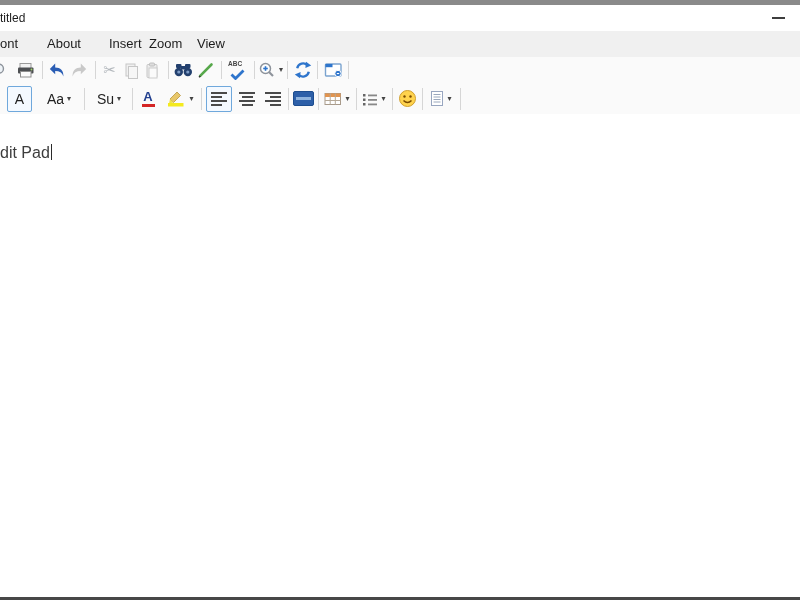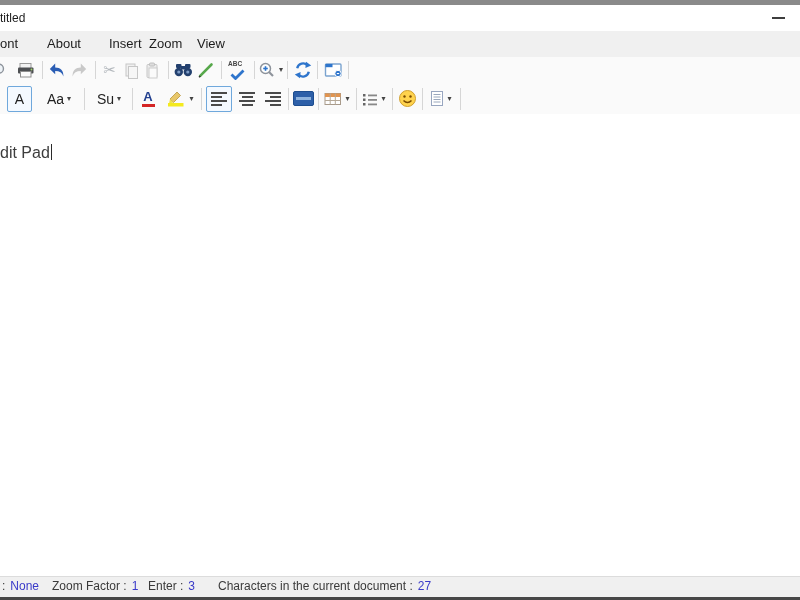--- a/index.html
+++ b/index.html
@@ -277,30 +277,16 @@
       </svg>
       <span class="dd">▾</span>
     </span>
     <span class="sep" style="margin-left:3px"></span>
   </div>
 
   <div class="document">
     <div class="doc-line"><span>dit Pad</span><span class="caret"></span></div>
   </div>
 
-  <div class="statusbar">
-    <span class="st-item" style="left:2px">
-      <span>:</span><span class="st-value">None</span>
-    </span>
-    <span class="st-item" style="left:52px">
-      <span>Zoom Factor :</span><span class="st-value">1</span>
-    </span>
-    <span class="st-item" style="left:148px">
-      <span>Enter :</span><span class="st-value">3</span>
-    </span>
-    <span class="st-item" style="left:218px">
-      <span>Characters in the current document :</span><span class="st-value">27</span>
-    </span>
-  </div>
 
   <div class="bottom-strip"></div>
 
 </div>
 
 </body></html>

